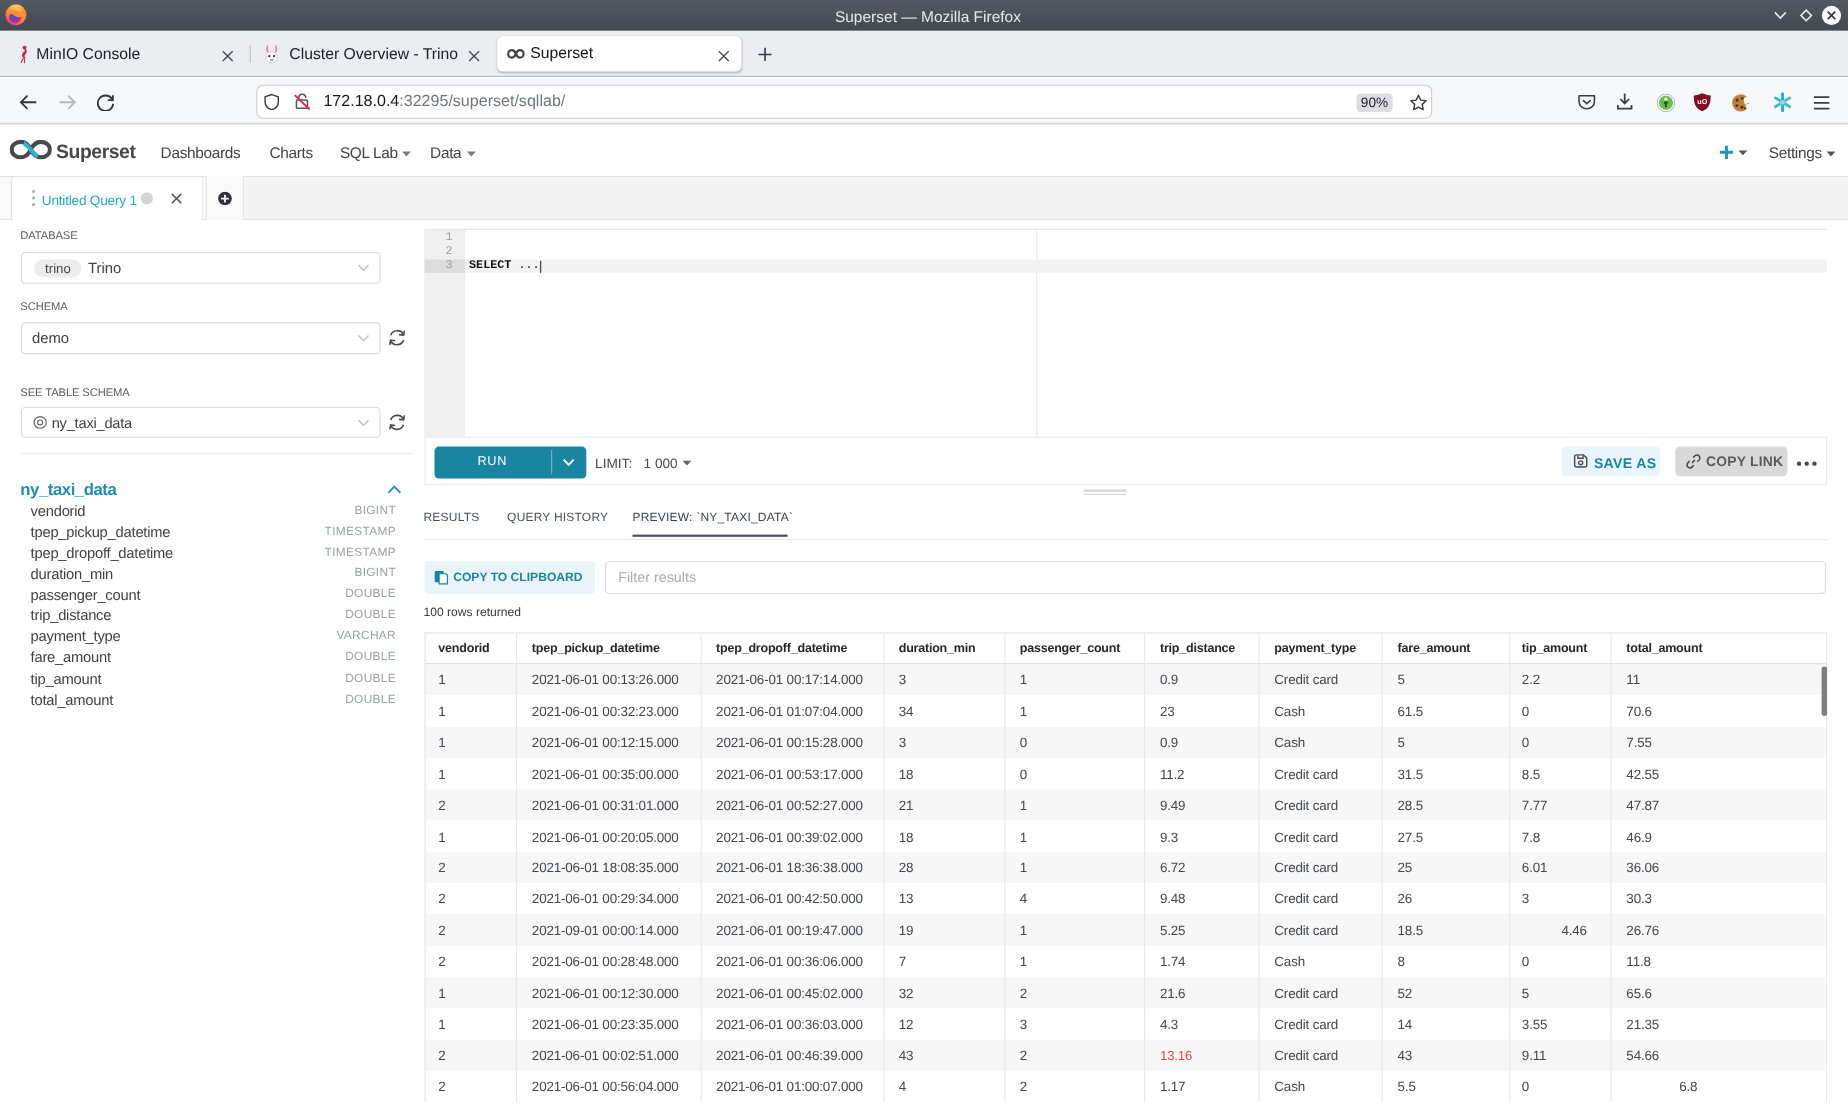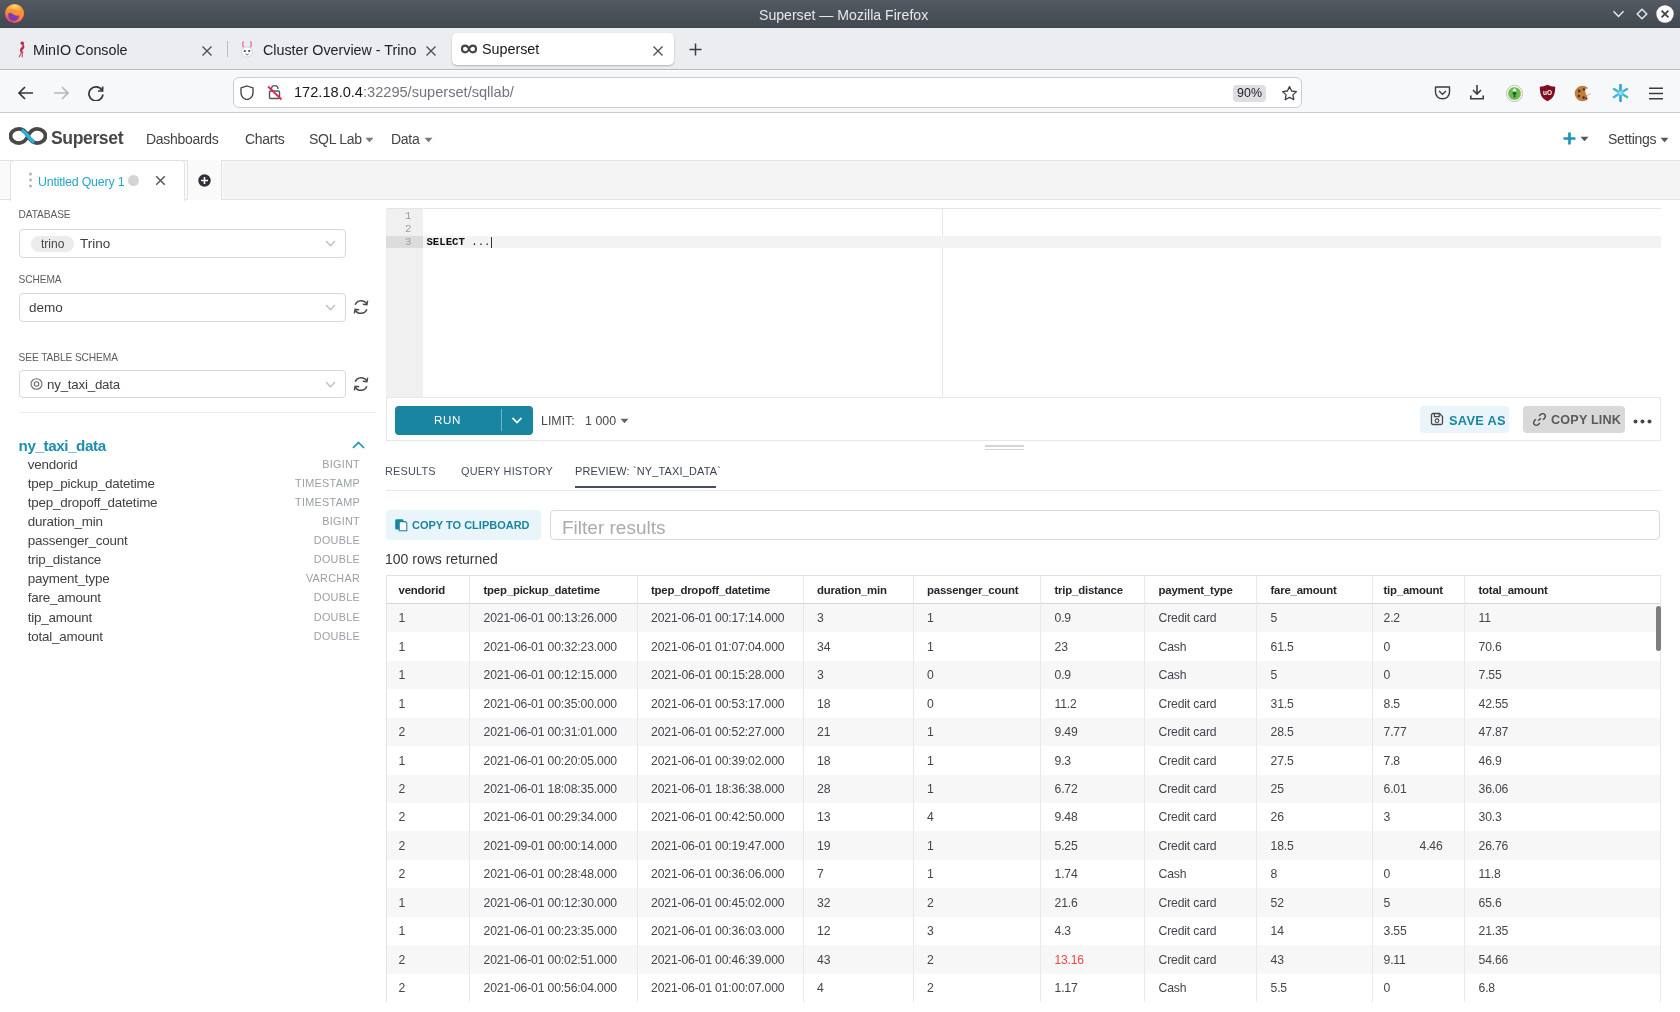--- a/index.html
+++ b/index.html
@@ -294,22 +294,22 @@
 <div class="abs nw" style="left:575px;top:464.5px;font-size:10.9px;color:#3a4153;letter-spacing:0.2px;">PREVIEW: `NY_TAXI_DATA`</div>
 <div class="abs" style="left:575px;top:486.3px;width:141px;height:2.2px;background:#484f63;"></div>
 <div class="abs" style="left:385.5px;top:489.5px;width:1275.5px;height:1px;background:#e8e8e8;"></div>
 <div class="abs" style="left:385.5px;top:510px;width:155px;height:29.5px;background:#e9f5fa;border-radius:4px;"></div>
 <svg class="abs" style="left:394px;top:518px;" width="14" height="14" viewBox="0 0 14 14">
 <rect x="1.2" y="1.2" width="8.2" height="10.2" rx="1" fill="#1985a0"></rect>
 <path d="M5.2,3.6 L11.4,3.6 L12.8,5 L12.8,12.8 L5.2,12.8 Z" fill="#fff" stroke="#1985a0" stroke-width="1.1"></path>
 </svg>
 <div class="abs nw" style="left:412px;top:518.5px;font-size:11px;font-weight:bold;color:#1985a0;letter-spacing:0px;">COPY TO CLIPBOARD</div>
 <div class="abs" style="left:550px;top:510px;width:1110px;height:29.5px;background:#fff;border:1px solid #d9d9d9;border-radius:4px;"></div>
-<div class="abs nw" style="left:562px;top:517px;font-size:19px;color:#ababab;">Filter results</div>
-<div class="abs nw" style="left:385px;top:550.5px;font-size:14px;color:#383838;">100 rows returned</div>
+<div class="abs nw" style="left:562px;top:517px;font-size:13px;color:#ababab;">Filter results</div>
+<div class="abs nw" style="left:385px;top:550.5px;font-size:11px;color:#383838;">100 rows returned</div>
 <div class="abs" style="left:385.5px;top:575px;width:1275.5px;height:427px;border-top:1px solid #e2e2e2;border-left:1px solid #e2e2e2;border-right:1px solid #e8e8e8;overflow:hidden;">
 <div class="abs" style="left:0;top:0;width:1275.5px;height:28px;background:#fff;border-bottom:1px solid #d5d5d5;"></div>
 <div class="abs nw" style="left:12px;top:7.5px;font-size:11.4px;letter-spacing:-0.2px;font-weight:bold;color:#26262e;">vendorid</div>
 <div class="abs nw" style="left:97px;top:7.5px;font-size:11.4px;letter-spacing:-0.2px;font-weight:bold;color:#26262e;">tpep_pickup_datetime</div>
 <div class="abs nw" style="left:264.5px;top:7.5px;font-size:11.4px;letter-spacing:-0.2px;font-weight:bold;color:#26262e;">tpep_dropoff_datetime</div>
 <div class="abs nw" style="left:430.5px;top:7.5px;font-size:11.4px;letter-spacing:-0.2px;font-weight:bold;color:#26262e;">duration_min</div>
 <div class="abs nw" style="left:540.5px;top:7.5px;font-size:11.4px;letter-spacing:-0.2px;font-weight:bold;color:#26262e;">passenger_count</div>
 <div class="abs nw" style="left:668px;top:7.5px;font-size:11.4px;letter-spacing:-0.2px;font-weight:bold;color:#26262e;">trip_distance</div>
 <div class="abs nw" style="left:772px;top:7.5px;font-size:11.4px;letter-spacing:-0.2px;font-weight:bold;color:#26262e;">payment_type</div>
 <div class="abs nw" style="left:884px;top:7.5px;font-size:11.4px;letter-spacing:-0.2px;font-weight:bold;color:#26262e;">fare_amount</div>
@@ -461,21 +461,21 @@
 <div class="abs" style="left:0;top:397.6px;width:1275.5px;height:28.43px;background:#ffffff;"></div>
 <div class="abs nw" style="left:12px;top:405.0px;font-size:12.2px;letter-spacing:-0.15px;color:#45454d;">2</div>
 <div class="abs nw" style="left:97px;top:405.0px;font-size:12.2px;letter-spacing:-0.15px;color:#45454d;">2021-06-01 00:56:04.000</div>
 <div class="abs nw" style="left:264.5px;top:405.0px;font-size:12.2px;letter-spacing:-0.15px;color:#45454d;">2021-06-01 01:00:07.000</div>
 <div class="abs nw" style="left:430.5px;top:405.0px;font-size:12.2px;letter-spacing:-0.15px;color:#45454d;">4</div>
 <div class="abs nw" style="left:540.5px;top:405.0px;font-size:12.2px;letter-spacing:-0.15px;color:#45454d;">2</div>
 <div class="abs nw" style="left:668px;top:405.0px;font-size:12.2px;letter-spacing:-0.15px;color:#45454d;">1.17</div>
 <div class="abs nw" style="left:772px;top:405.0px;font-size:12.2px;letter-spacing:-0.15px;color:#45454d;">Cash</div>
 <div class="abs nw" style="left:884px;top:405.0px;font-size:12.2px;letter-spacing:-0.15px;color:#45454d;">5.5</div>
 <div class="abs nw" style="left:997px;top:405.0px;font-size:12.2px;letter-spacing:-0.15px;color:#45454d;">0</div>
-<div class="abs nw" style="left:1092px;top:405.0px;font-size:12.2px;letter-spacing:-0.15px;color:#45454d;">6.8</div>
+<div class="abs nw" style="left:1140px;top:405.0px;font-size:12.2px;letter-spacing:-0.15px;color:#45454d;">6.8</div>
 <div class="abs" style="left:82.5px;top:0;width:1px;height:426px;background:#e8e8e8;"></div>
 <div class="abs" style="left:250px;top:0;width:1px;height:426px;background:#e8e8e8;"></div>
 <div class="abs" style="left:416px;top:0;width:1px;height:426px;background:#e8e8e8;"></div>
 <div class="abs" style="left:526px;top:0;width:1px;height:426px;background:#e8e8e8;"></div>
 <div class="abs" style="left:653.5px;top:0;width:1px;height:426px;background:#e8e8e8;"></div>
 <div class="abs" style="left:757.5px;top:0;width:1px;height:426px;background:#e8e8e8;"></div>
 <div class="abs" style="left:869.5px;top:0;width:1px;height:426px;background:#e8e8e8;"></div>
 <div class="abs" style="left:985px;top:0;width:1px;height:426px;background:#e8e8e8;"></div>
 <div class="abs" style="left:1077.5px;top:0;width:1px;height:426px;background:#e8e8e8;"></div>
 </div>

